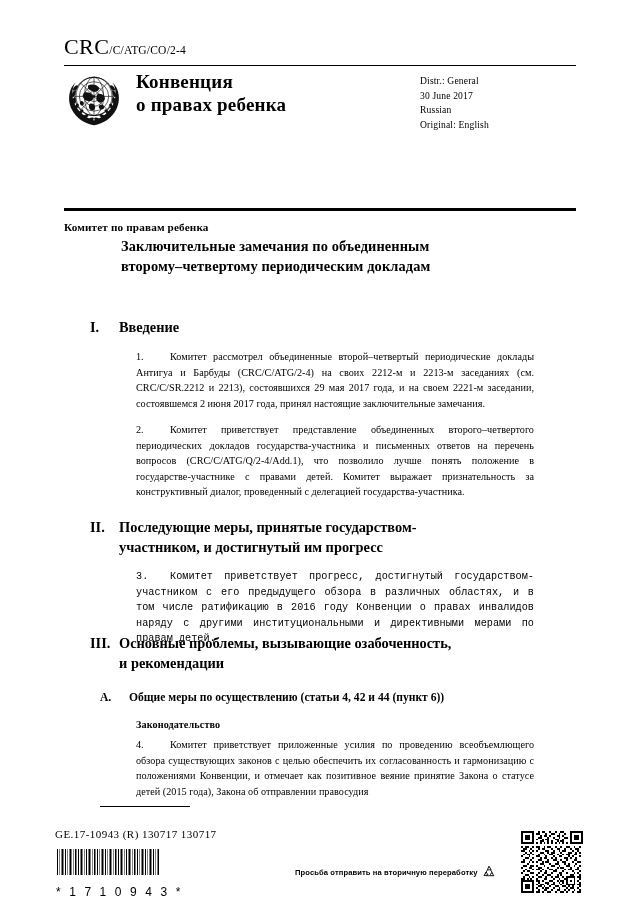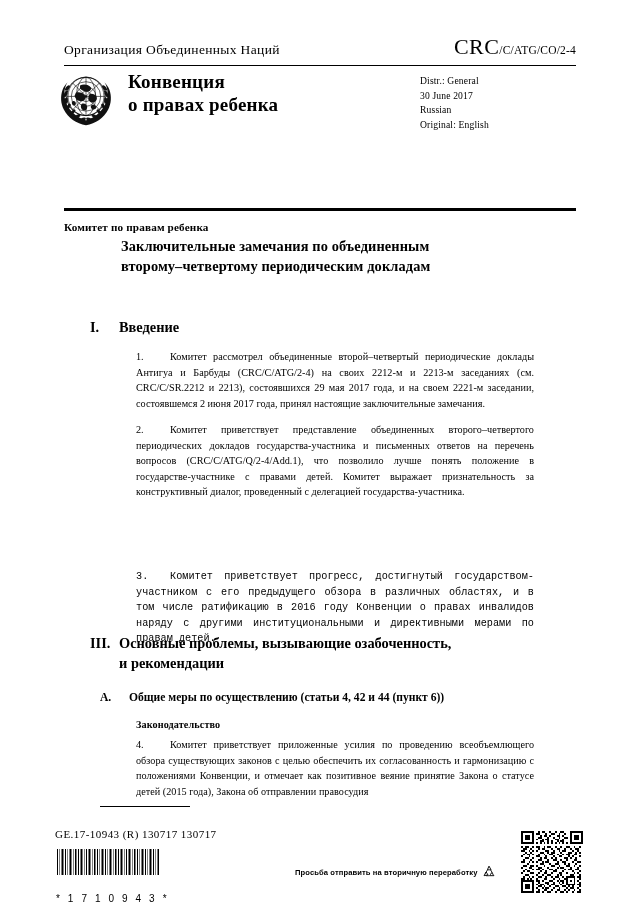--- a/index.html
+++ b/index.html
@@ -58,21 +58,21 @@
   .rule-thin {
     border: 0;
     border-top: 1.1px solid #000;
     margin: 5px 0 0 0;
     width: 100%;
   }
 
   
   .conv-block {
     position: absolute;
-    left: 56px;
+    left: 64px;
     top: 68px;
     width: 512px;
     display: flex;
     align-items: flex-start;
   }
   .un-emblem {
     width: 60px;
     height: 60px;
     flex: 0 0 60px;
     margin-top: 2px;
@@ -216,23 +216,23 @@
   .barcode-wrap {
     position: absolute;
     left: 56px;
     top: 849px;
   }
   .barcode-bars {
     height: 26px;
     width: 104px;
   }
   .barcode-text {
-    font-size: 10px;
+    font-size: 12px;
     letter-spacing: 2.6px;
-    margin-top: 14px;
+    margin-top: 6px;
     font-family: "Liberation Sans", "DejaVu Sans", sans-serif;
   }
   .recycle-line {
     position: absolute;
     left: 295px;
     top: 864px;
     display: flex;
     align-items: center;
     gap: 4px;
   }
@@ -248,21 +248,20 @@
     top: 831px;
   }
 </style>
 </head>
 <body>
 
 <div class="page">
 
   <div class="masthead">
     <div class="masthead-row">
-      <span class="org-name">Организация Объединенных Наций</span>
       <span class="symbol">
         <span class="sym-main">CRC</span><span class="sym-sub">/C/ATG/CO/2-4</span>
       </span>
     </div>
     <hr class="rule-thin">
   </div>
 
   <div class="conv-block">
     <svg class="un-emblem" viewBox="0 0 100 100">
       <g fill="#111">
@@ -352,20 +351,27 @@
   </div>
 
   <div class="para" style="top:349px;">
     <span class="pnum">1.</span><span>Комитет рассмотрел объединенные второй–четвертый периодические доклады Антигуа и Барбуды (CRC/C/ATG/2-4) на своих 2212-м и 2213-м заседаниях (см. CRC/C/SR.2212 и 2213), состоявшихся 29 мая 2017 года, и на своем 2221-м заседании, состоявшемся 2 июня 2017 года, принял настоящие заключительные замечания.</span>
   </div>
 
   <div class="para" style="top:422px;">
     <span class="pnum">2.</span><span>Комитет приветствует представление объединенных второго–четвертого периодических докладов государства-участника и письменных ответов на перечень вопросов (CRC/C/ATG/Q/2-4/Add.1), что позволило лучше понять положение в государстве-участнике с правами детей. Комитет выражает признательность за конструктивный диалог, проведенный с делегацией государства-участника.</span>
   </div>
 
+  <div class="h-sec h1" style="left:90px; top:518px; width:440px;">
+    <span class="num">II.</span>
+    <span class="txt">
+      <div>Последующие меры, принятые государством-</div>
+      <div>участником, и достигнутый им прогресс</div>
+    </span>
+  </div>
 
   <div class="para" style="top:569px;font-family:Liberation Mono, monospace;">
     <span class="pnum">3.</span><span>Комитет приветствует прогресс, достигнутый государством-участником с его предыдущего обзора в различных областях, и в том числе ратификацию в 2016 году Конвенции о правах инвалидов наряду с другими институциональными и директивными мерами по правам детей.</span>
   </div>
 
   <div class="h-sec h1" style="left:90px; top:634px; width:448px;">
     <span class="num">III.</span>
     <span class="txt">
       <div>Основные проблемы, вызывающие озабоченность,</div>
       <div>и рекомендации</div>

